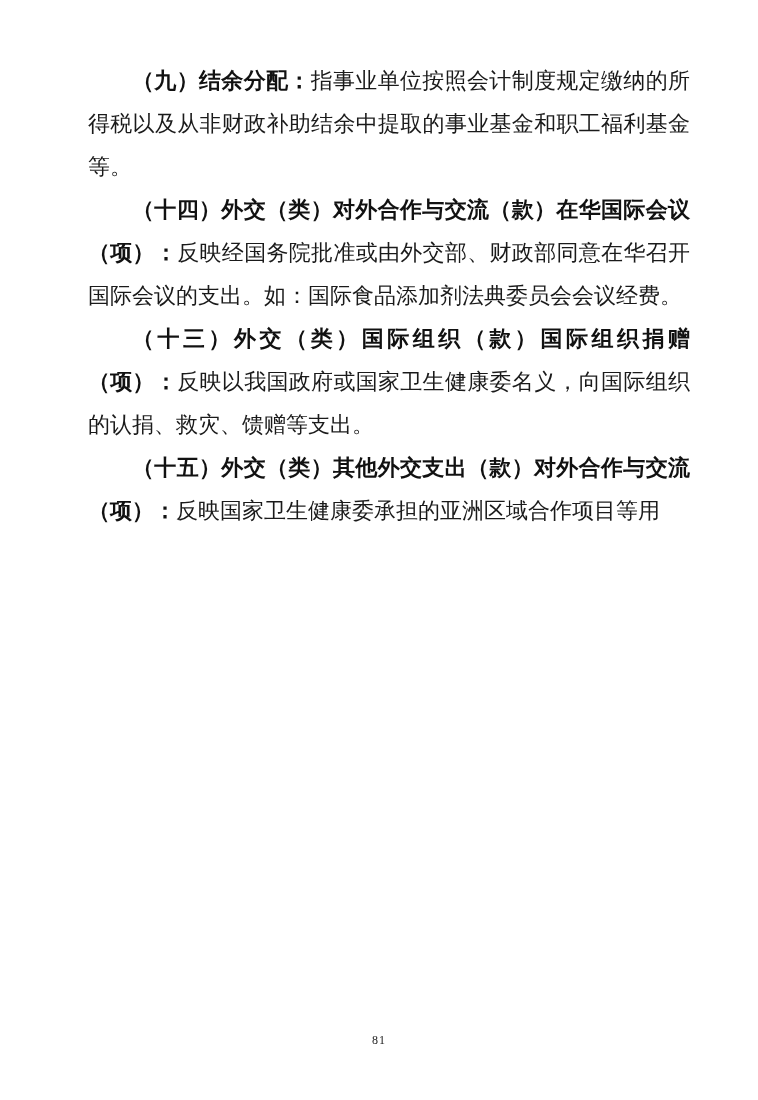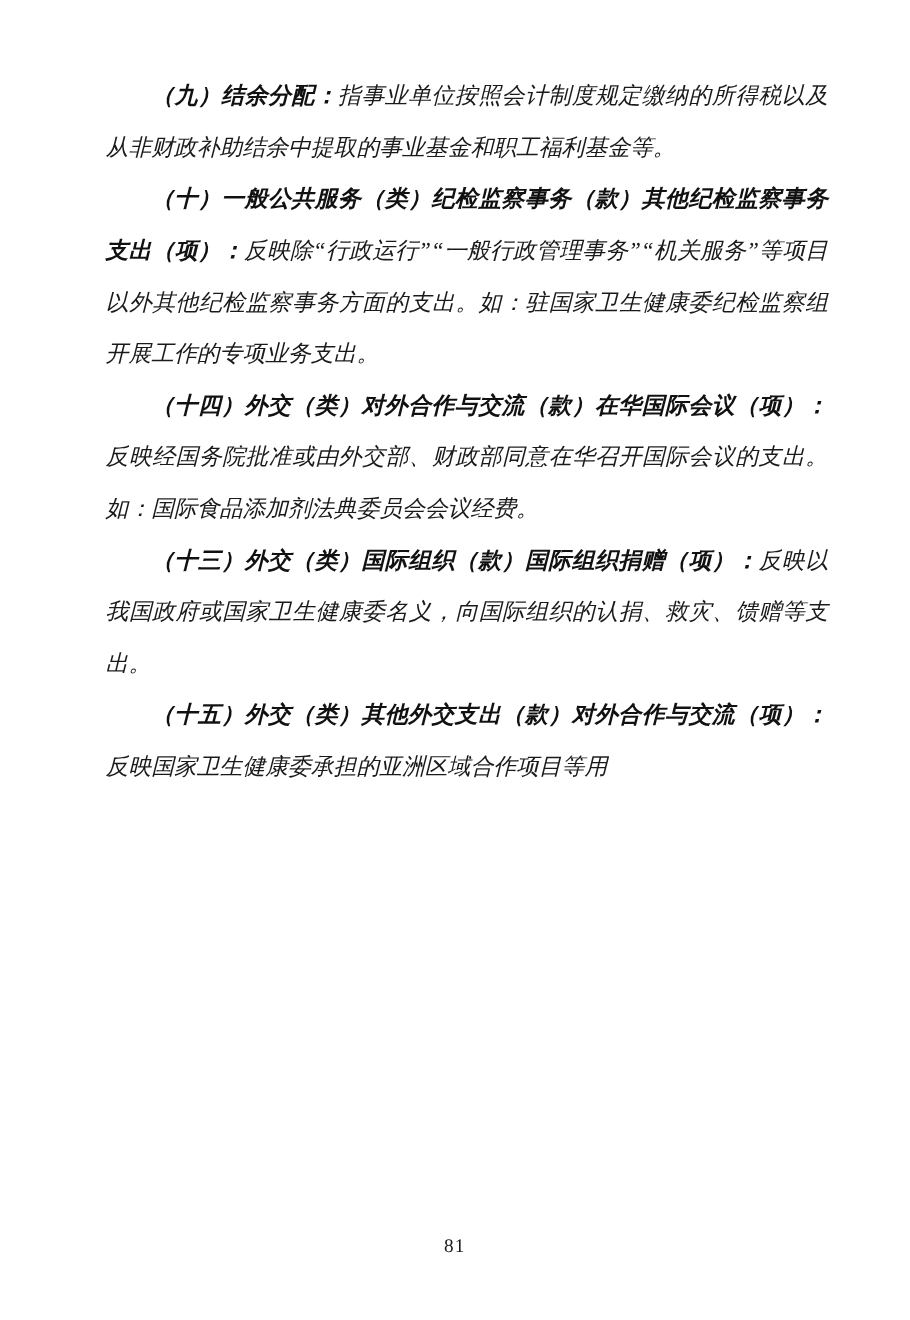--- a/index.html
+++ b/index.html
@@ -17,55 +17,53 @@
     color: #1a1a1a;
   }
   .text-block {
     position: absolute;
     left: 88px;
     top: 59px;
     width: 602px;
   }
   .para {
     margin: 0;
-    font-size: 19px;
+    font-size: 22px;
     line-height: 43px;
     text-align: justify;
     text-justify: inter-ideograph;
     text-indent: 2em;
     word-break: break-all;
     color: #1a1a1a;
-    font-style: italic;
   }
   .para .lead {
     font-weight: 700;
     color: #111111;
   }
   .footer {
     position: absolute;
     left: 0;
     top: 1030px;
     width: 758px;
     text-align: center;
   }
   .page-number {
-    font-size: 16px;
+    font-size: 12px;
     letter-spacing: 1px;
     color: #1a1a1a;
   }
 </style>
 </head>
 <body>
 
 <div class="sheet">
   <main class="text-block">
 
     <p class="para"><span class="lead">（九）结余分配：</span><span>指事业单位按照会计制度规定缴纳的所得税以及从非财政补助结余中提取的事业基金和职工福利基金等。</span></p>
 
-    <p class="para"><span class="lead">（十）一般公共服务（类）纪检监察事务（款）其他纪检监察事务支出（项）：</span><span>反映除“行政运行”“一般行政管理事务”“机关服务”等项目以外其他纪检监察事务方面的支出。如：驻国家卫生健康委纪检监察组开展工作的专项业务支出。</span></p>
 
 
 
     <p class="para"><span class="lead">（十四）外交（类）对外合作与交流（款）在华国际会议（项）：</span><span>反映经国务院批准或由外交部、财政部同意在华召开国际会议的支出。如：国际食品添加剂法典委员会会议经费。</span></p>
 
     <p class="para"><span class="lead">（十三）外交（类）国际组织（款）国际组织捐赠（项）：</span><span>反映以我国政府或国家卫生健康委名义，向国际组织的认捐、救灾、馈赠等支出。</span></p>
 
     <p class="para"><span class="lead">（十五）外交（类）其他外交支出（款）对外合作与交流（项）：</span><span>反映国家卫生健康委承担的亚洲区域合作项目等用</span></p>
 
   </main>

